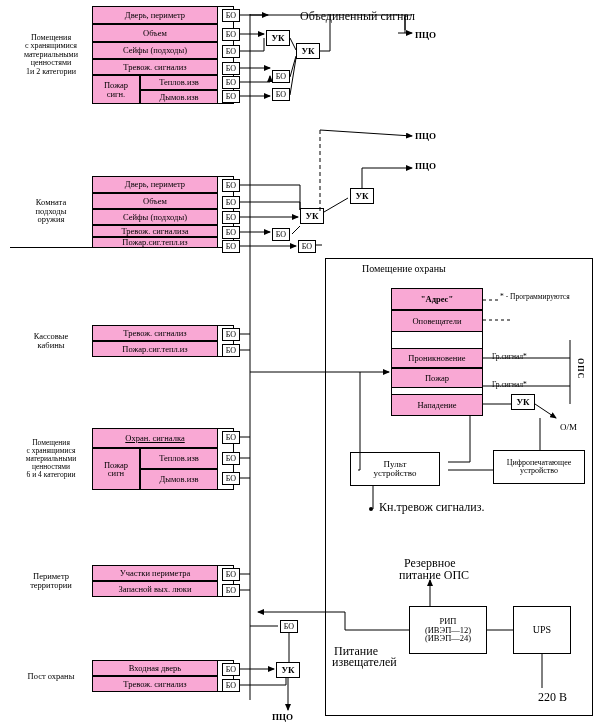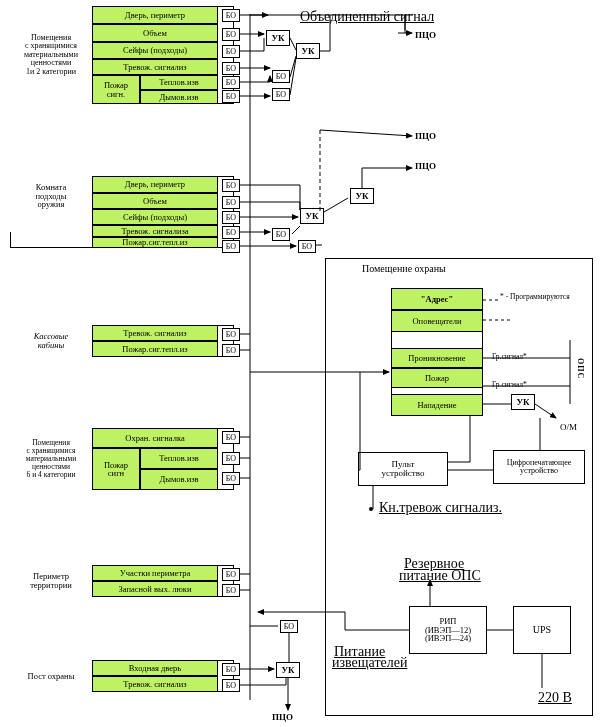--- a/index.html
+++ b/index.html
@@ -44,31 +44,31 @@
     font-size:9px;
     font-weight:bold;
     display:flex;align-items:center;justify-content:center;
   }
   .lbl{
     position:absolute;
     font-size:9px;
     white-space:nowrap;
   }
   .lbl.bold{font-weight:bold;}
-  .lbl.sm{font-size:14px;text-decoration:underline;}
+  .lbl.sm{font-size:12px;}
   .grp{
     position:absolute;
     border:1px solid #000;
     box-sizing:border-box;
     background:transparent;
   }
   .vline{position:absolute;width:0;border-left:1px solid #000;}
   svg.arrows{position:absolute;left:0;top:0;width:604px;height:727px;pointer-events:none;}
   .cellbox{
-    position:absolute;border:1px solid #000;box-sizing:border-box;background:#bef264;
+    position:absolute;border:1px solid #000;box-sizing:border-box;background:#f9a8d4;
     font-size:8.5px;display:flex;align-items:center;justify-content:center;text-align:center;
     line-height:1.0;
   }
   .note{position:absolute;font-size:7.5px;white-space:nowrap;}
   .dot{position:absolute;width:4px;height:4px;border-radius:50%;background:#000;}
   .opc{
     position:absolute;font-size:8px;font-weight:bold;
     writing-mode:vertical-rl;
     letter-spacing:1px;
   }
@@ -108,21 +108,21 @@
 
   <div class="uk" style="left:266px;top:30px;">УК</div>
   <div class="uk" style="left:296px;top:43px;">УК</div>
   <div class="bo" style="left:272px;top:70px;">БО</div>
   <div class="bo" style="left:272px;top:88px;">БО</div>
 
   <div class="lbl sm" style="left:300px;top:9px;">Объединенный сигнал</div>
   <div class="lbl bold" style="left:415px;top:30px;">ПЦО</div>
 
   <div class="grp" style="left:10px;top:176px;width:224px;height:72px;"></div>
-  <div class="box multiline" style="left:10px;top:160px;width:82px;height:72px;border:none;font-size:8.5px;">
+  <div class="box multiline" style="left:10px;top:175px;width:82px;height:72px;border:none;font-size:8.5px;">
     <span>Комната</span>
     <span>подходы</span>
     <span>оружия</span>
   </div>
   <div class="vline" style="left:92px;top:176px;height:72px;"></div>
   <div class="cellbox" style="left:92px;top:176px;width:126px;height:17px;">Дверь, периметр</div>
   <div class="cellbox" style="left:92px;top:193px;width:126px;height:16px;">Объем</div>
   <div class="cellbox" style="left:92px;top:209px;width:126px;height:16px;">Сейфы (подходы)</div>
   <div class="cellbox" style="left:92px;top:225px;width:126px;height:12px;">Тревож. сигнализа</div>
   <div class="cellbox" style="left:92px;top:237px;width:126px;height:11px;">Пожар.сиг.тепл.из</div>
@@ -135,40 +135,40 @@
 
   <div class="bo" style="left:272px;top:228px;">БО</div>
   <div class="bo" style="left:298px;top:240px;">БО</div>
   <div class="uk" style="left:300px;top:208px;">УК</div>
   <div class="uk" style="left:350px;top:188px;">УК</div>
 
   <div class="lbl bold" style="left:415px;top:131px;">ПЦО</div>
   <div class="lbl bold" style="left:415px;top:161px;">ПЦО</div>
 
   <div class="grp" style="left:10px;top:325px;width:224px;height:32px;"></div>
-  <div class="box multiline" style="left:10px;top:325px;width:82px;height:32px;border:none;font-size:8.5px;font-style:italic;">
+  <div class="box multiline" style="left:10px;top:325px;width:82px;height:32px;border:none;font-size:8.5px;">
     <span>Кассовые</span>
     <span>кабины</span>
   </div>
   <div class="vline" style="left:92px;top:325px;height:32px;"></div>
   <div class="cellbox" style="left:92px;top:325px;width:126px;height:16px;">Тревож. сигнализ</div>
   <div class="cellbox" style="left:92px;top:341px;width:126px;height:16px;">Пожар.сиг.тепл.из</div>
   <div class="bo" style="left:222px;top:328px;">БО</div>
   <div class="bo" style="left:222px;top:344px;">БО</div>
 
   <div class="grp" style="left:10px;top:428px;width:224px;height:62px;"></div>
   <div class="box multiline" style="left:10px;top:428px;width:82px;height:62px;border:none;font-size:7.5px;">
     <span>Помещения</span>
     <span>с хранящимися</span>
     <span>материальными</span>
     <span>ценностями</span>
     <span>6 и 4 категории</span>
   </div>
   <div class="vline" style="left:92px;top:428px;height:62px;"></div>
-  <div class="cellbox" style="left:92px;top:428px;width:126px;height:20px;">Охран. сигналка</div>
+  <div class="cellbox" style="left:92px;top:428px;width:126px;height:20px;text-decoration:underline;">Охран. сигналка</div>
   <div class="cellbox multiline" style="left:92px;top:448px;width:48px;height:42px;flex-direction:column;">
     <span>Пожар</span>
     <span>сигн</span>
   </div>
   <div class="cellbox" style="left:140px;top:448px;width:78px;height:21px;">Теплов.изв</div>
   <div class="cellbox" style="left:140px;top:469px;width:78px;height:21px;">Дымов.изв</div>
   <div class="bo" style="left:222px;top:431px;">БО</div>
   <div class="bo" style="left:222px;top:452px;">БО</div>
   <div class="bo" style="left:222px;top:472px;">БО</div>
 
@@ -207,21 +207,21 @@
   <div class="cellbox" style="left:391px;top:368px;width:92px;height:20px;">Пожар</div>
   <div class="cellbox" style="left:391px;top:394px;width:92px;height:22px;">Нападение</div>
 
   <div class="note" style="left:500px;top:292px;">* - Программируются</div>
   <div class="note" style="left:492px;top:352px;">Гр.сигнал*</div>
   <div class="note" style="left:492px;top:380px;">Гр.сигнал*</div>
   <div class="opc" style="left:576px;top:358px;">ОПС</div>
   <div class="lbl" style="left:560px;top:422px;font-size:9px;">О/М</div>
   <div class="uk" style="left:511px;top:394px;">УК</div>
 
-  <div class="box multiline" style="left:358px;top:452px;width:90px;height:34px;">
+  <div class="box multiline" style="left:350px;top:452px;width:90px;height:34px;">
     <span>Пульт</span>
     <span>устройство</span>
   </div>
   <div class="box multiline" style="left:493px;top:450px;width:92px;height:34px;font-size:8px;">
     <span>Цифропечатающее</span>
     <span>устройство</span>
   </div>
 
   <div class="dot" style="left:369px;top:507px;"></div>
   <div class="lbl sm" style="left:379px;top:500px;">

